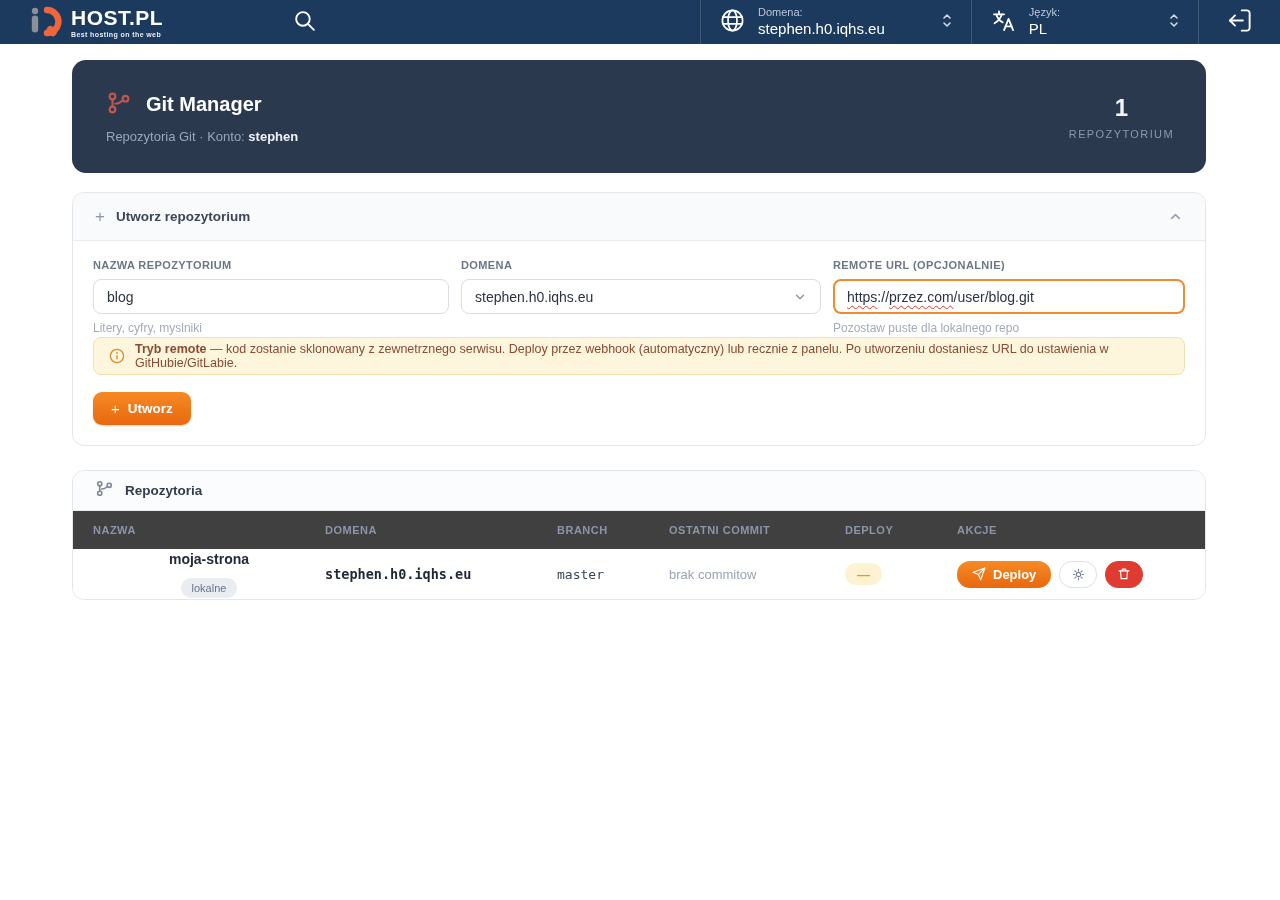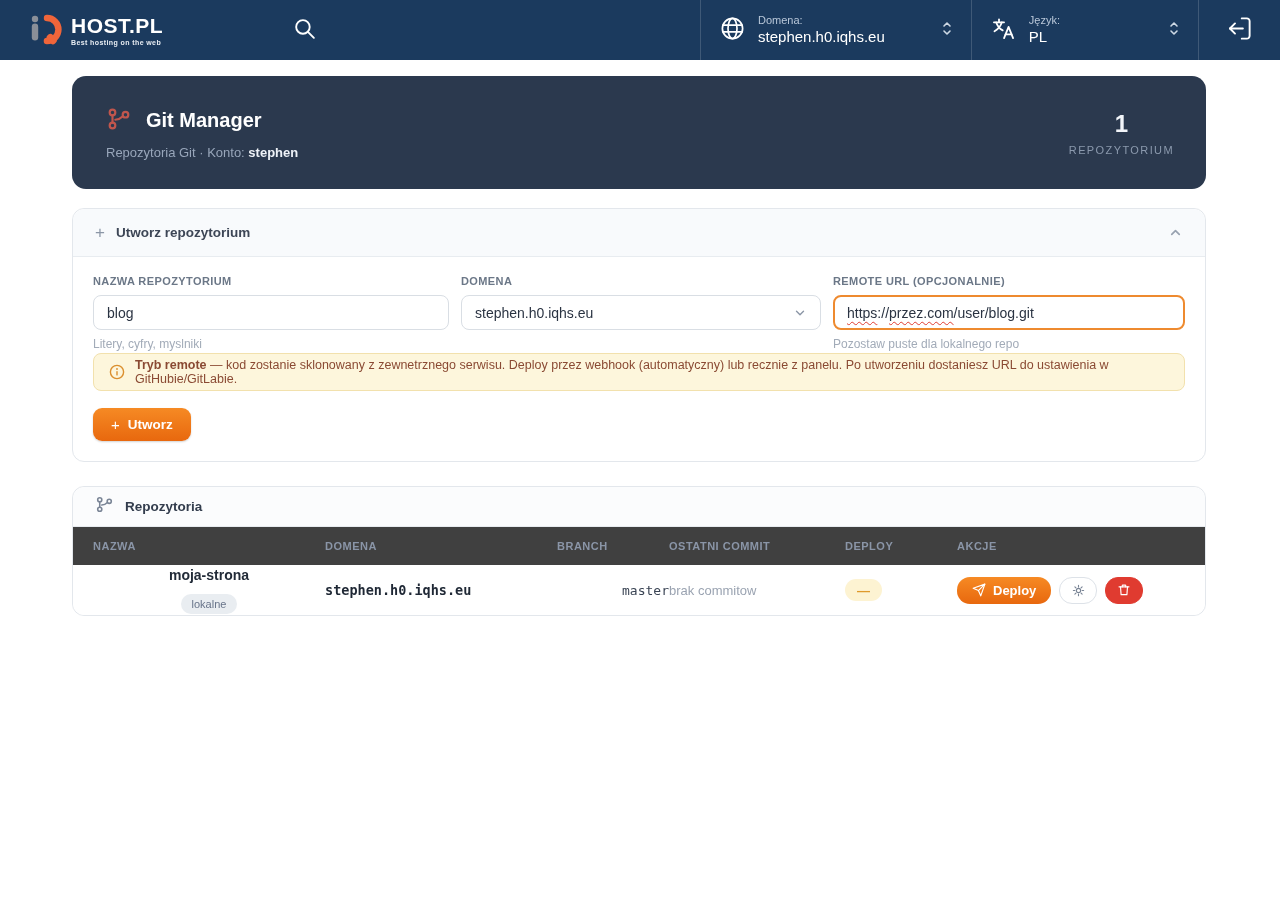--- a/index.html
+++ b/index.html
@@ -1,21 +1,21 @@
 <!DOCTYPE html>
 <html><head>
 <meta charset="utf-8">
 <style>
   * { margin:0; padding:0; box-sizing:border-box; }
   html,body { width:1280px; height:900px; background:#ffffff; overflow:hidden;
     font-family:"Liberation Sans", sans-serif; -webkit-font-smoothing:antialiased; }
   .mono { font-family:"DejaVu Sans Mono", monospace; }
 
   
-  .navbar { height:60px; background:#1b3a5e; display:flex; align-items:stretch; }
+  .navbar { height:44px; background:#1b3a5e; display:flex; align-items:stretch; }
   .logo { display:flex; align-items:center; gap:9px; margin-left:24px; }
   .logo-mark { width:38px; height:38px; position:relative; }
   .logo-text-wrap { display:flex; flex-direction:column; justify-content:center; }
   .logo-text { color:#ffffff; font-size:21px; font-weight:800; letter-spacing:.5px; line-height:1; }
   .logo-tagline { color:#e8edf3; font-size:7px; font-weight:700; letter-spacing:.4px; margin-top:3px; }
   .search-btn { display:flex; align-items:center; justify-content:center; width:26px; margin-left:128px; cursor:pointer; }
   .nav-spacer { flex:1; }
   .nav-group { display:flex; align-items:center; gap:12px; padding:0 18px;
     border-left:1px solid rgba(255,255,255,0.16); cursor:pointer; }
   .nav-group-texts { display:flex; flex-direction:column; justify-content:center; }
@@ -77,21 +77,21 @@
   .repos-title { color:#333d4d; font-size:13.5px; font-weight:700; }
   .tgrid { display:grid; grid-template-columns:232px 232px 112px 176px 112px 1fr;
     align-items:center; padding:0 20px; }
   .thead { height:38px; background:#404040; }
   .thead span { color:#8a95a7; font-size:11px; font-weight:700; letter-spacing:.5px; }
   .trow { height:50px; border-radius:0 0 12px 12px; background:#ffffff; }
   .cell-name { display:flex; align-items:center; gap:11px;flex-direction:column; }
   .repo-name { color:#222b38; font-size:14px; font-weight:700; }
   .badge { background:#e9edf1; color:#68748a; font-size:11px; padding:4px 11px; border-radius:999px; }
   .cell-domain { color:#1f2835; font-size:13.5px; font-weight:700; }
-  .cell-branch { color:#3a4454; font-size:13px;text-align:right; }
+  .cell-branch { color:#3a4454; font-size:13px; }
   .cell-commit { color:#9aa3b1; font-size:13px; }
   .deploy-pill { width:37px; height:22px; background:#fdf3d2; border-radius:11px;
     display:flex; align-items:center; justify-content:center; color:#df9a2b; font-weight:700; font-size:13px; }
   .cell-actions { display:flex; align-items:center; gap:8px; }
   .deploy-btn { display:inline-flex; align-items:center; gap:7px;
     background:linear-gradient(180deg,#f68a24,#e8680e); color:#fff; font-size:13px; font-weight:700;
     border:none; border-radius:13px; padding:6px 15px; cursor:pointer; font-family:"Liberation Sans", sans-serif; }
   .icon-btn { width:38px; height:27px; border-radius:13px; display:flex; align-items:center;
     justify-content:center; cursor:pointer; border:1px solid #dde2e8; background:#ffffff; }
   .icon-btn.danger { background:#e03b30; border-color:#e03b30; }

